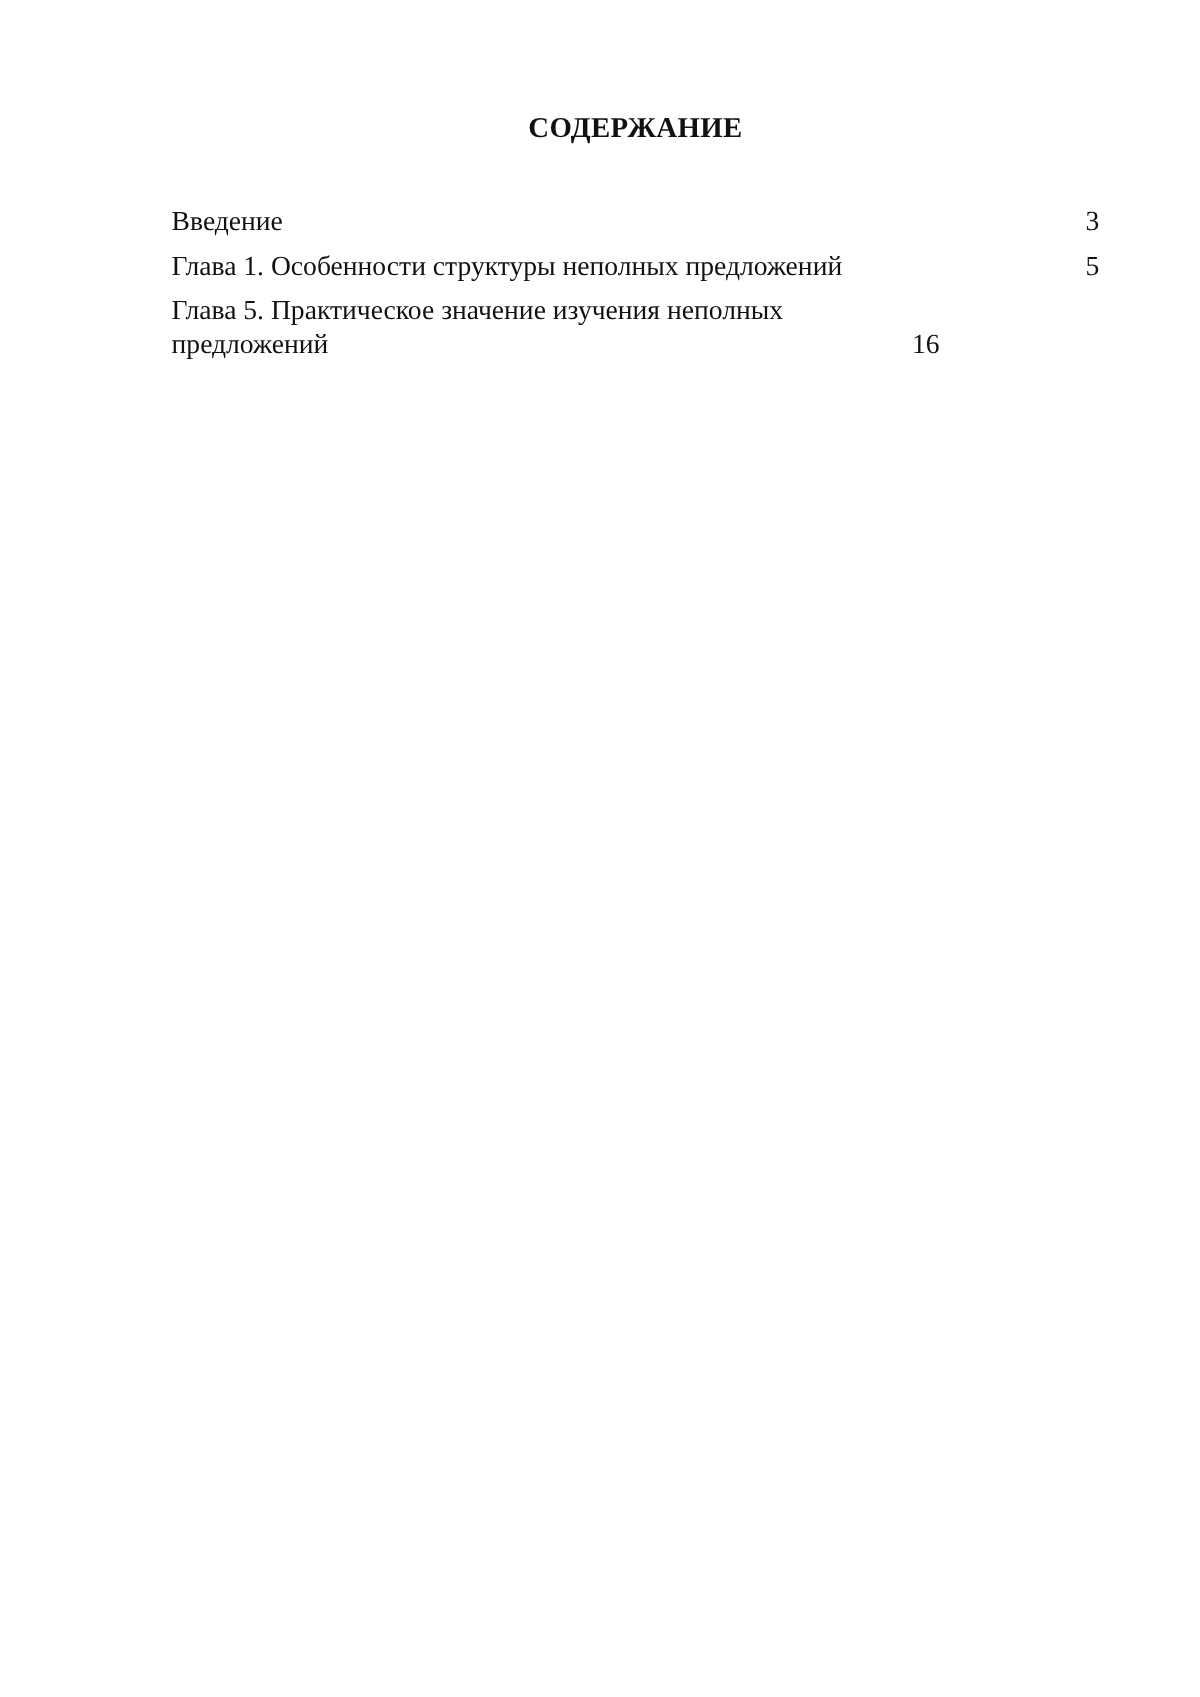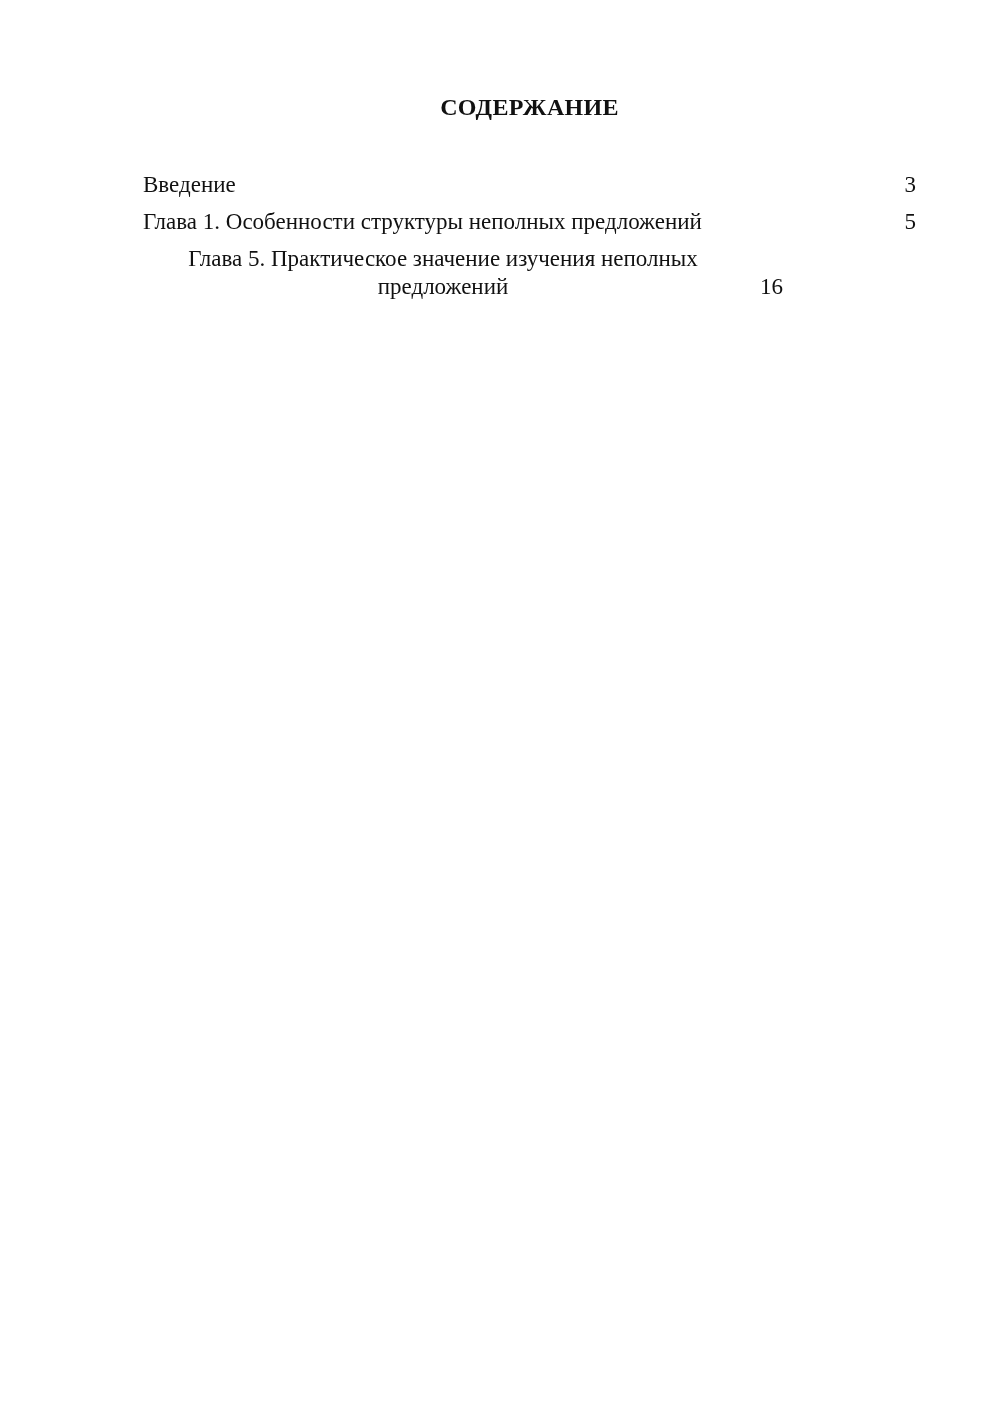--- a/index.html
+++ b/index.html
@@ -40,21 +40,20 @@
     line-height: 28px;
     margin-bottom: 9px; 
   }
   .entry-title {
     flex: 1 1 auto;
     font-family: Liberation Serif, serif;
   }
   
   .toc-entry.wrap-2 .entry-title {
     max-width: 600px;
-    text-align: center;
   }
   .entry-page {
     flex: 0 0 auto;
     text-align: right;
     min-width: 40px;
   }
   .footer-page-number {
     position: absolute;
     left: 143px;
     right: 84px;

